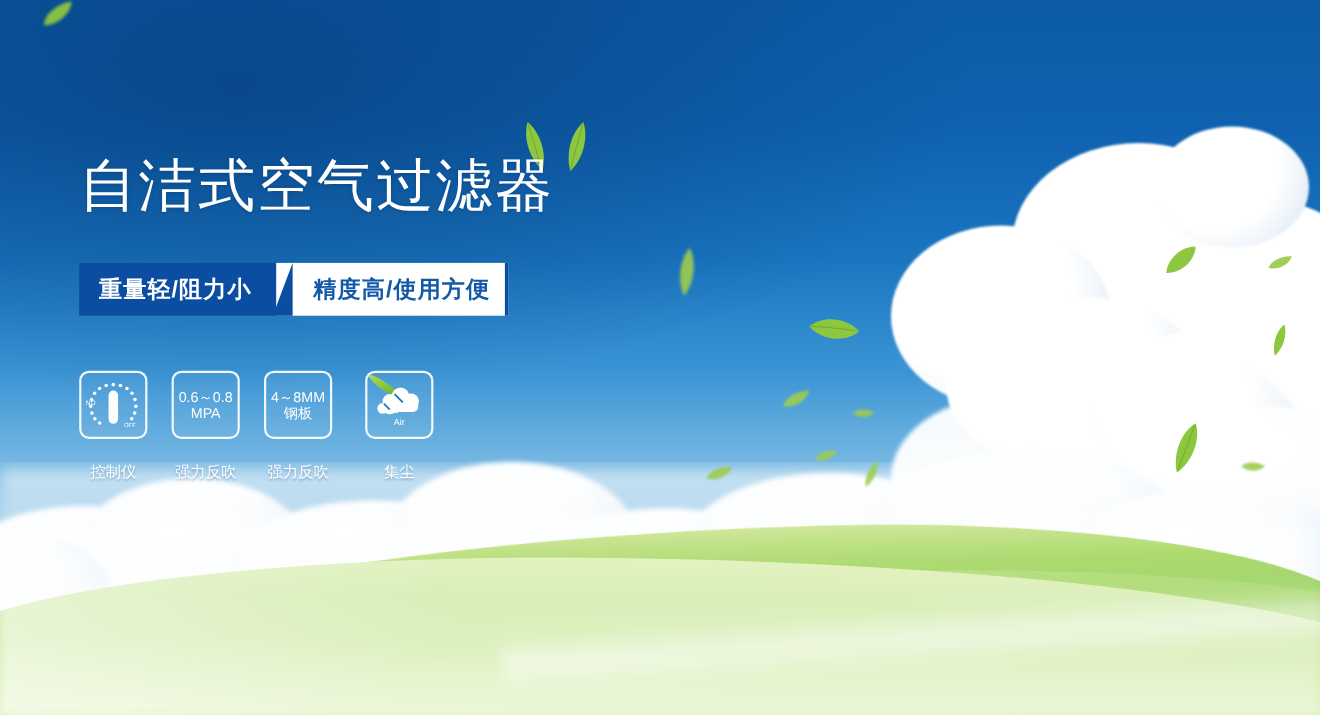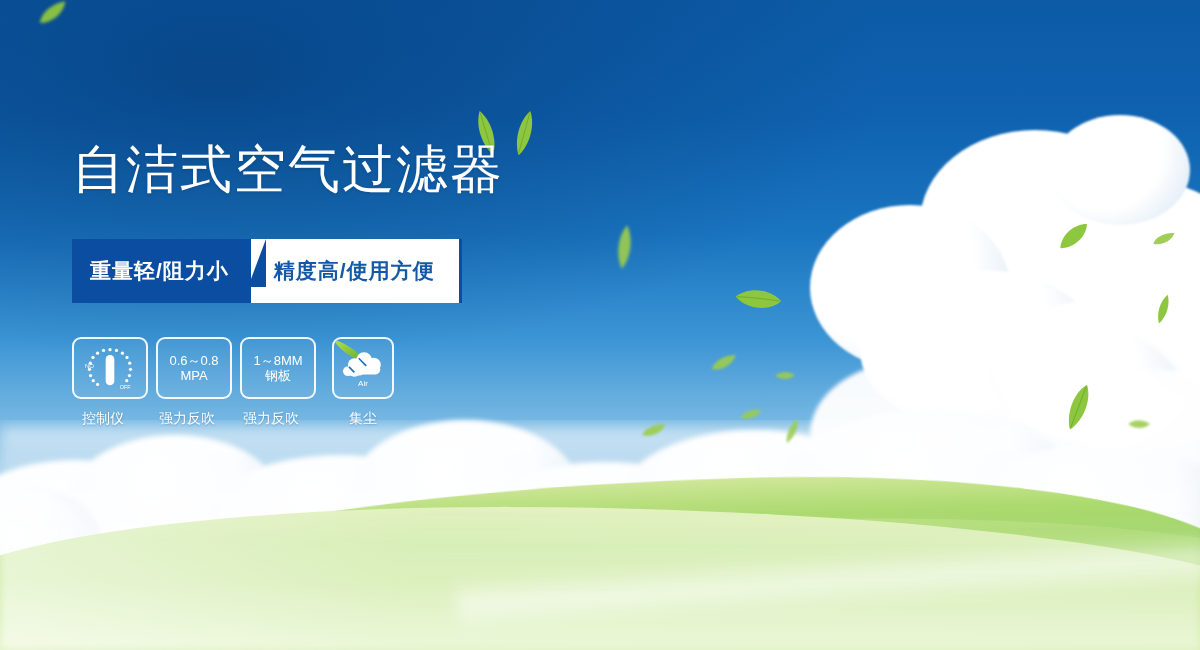--- a/index.html
+++ b/index.html
@@ -127,21 +127,21 @@
     font-size:52px; line-height:1;
     letter-spacing:2px;
     color:#ffffff;
     font-weight:300;
     white-space:nowrap;
     text-shadow:0 1px 3px rgba(0,40,90,.28);
   }
 
   .subbar {
     position:absolute; left:72px; top:239px;
-    height:64px; width:390px;
+    height:48px; width:390px;
     display:flex;
   }
   .subbar-left {
     position:relative;
     background:#0b4da0;
     color:#ffffff;
     font-size:21px; font-weight:bold;
     letter-spacing:1px;
     display:flex; align-items:center;
     padding:0 22px 0 18px;
@@ -154,48 +154,48 @@
     border-width:0 0 48px 18px;
     border-color:transparent transparent #0b4da0 transparent;
   }
   .subbar-right {
     flex:1;
     background:#ffffff;
     color:#1359a8;
     font-size:21px; font-weight:bold;
     letter-spacing:1px;
     display:flex; align-items:center;
-    padding-left:23px;
+    padding-left:34px;
     border-right:3px solid #0b4da0;
   }
 
   .features {
     position:absolute; left:72px; top:337px;
     display:flex; gap:22px;
   }
   .feature { width:62px; text-align:center; }
   .feature-box {
-    width:76px; height:62px;
+    width:62px; height:62px;
     border:2px solid rgba(255,255,255,.92);
     border-radius:9px;
     background:rgba(255,255,255,.06);
     display:flex; align-items:center; justify-content:center;
     position:relative;
     overflow:hidden;
   }
   .feature-box .ftext {
     color:#ffffff;
     font-size:13px; line-height:15px;
     font-weight:400;
     letter-spacing:0px;
     text-align:center;
     white-space:pre-line;
   }
   .feature-label {
-    margin-top:11px;
+    margin-top:22px;
     color:#ffffff;
     font-size:14px;
     font-weight:400;
     white-space:nowrap;
     text-shadow:0 1px 2px rgba(0,50,100,.3);
   }
   .feature:nth-child(4) { width:78px; }
   .feature:nth-child(4) .feature-box { width:62px; margin:0 auto; }
 
   .icon-svg { width:54px; height:54px; display:block; }
@@ -390,21 +390,21 @@
         <div class="feature-box">
           <div class="ftext">0.6～0.8
 MPA</div>
         </div>
         <div class="feature-label">强力反吹</div>
       </div>
 
 
       <div class="feature">
         <div class="feature-box">
-          <div class="ftext">1～8MM
+          <div class="ftext">4～8MM
 钢板</div>
         </div>
         <div class="feature-label">强力反吹</div>
       </div>
 
       <div class="feature">
         <div class="feature-box">
           <svg class="icon-svg" viewBox="0 0 100 100" style="overflow:visible">
             <defs>
               <linearGradient id="lfg" x1="0" y1="0" x2="1" y2="1">

